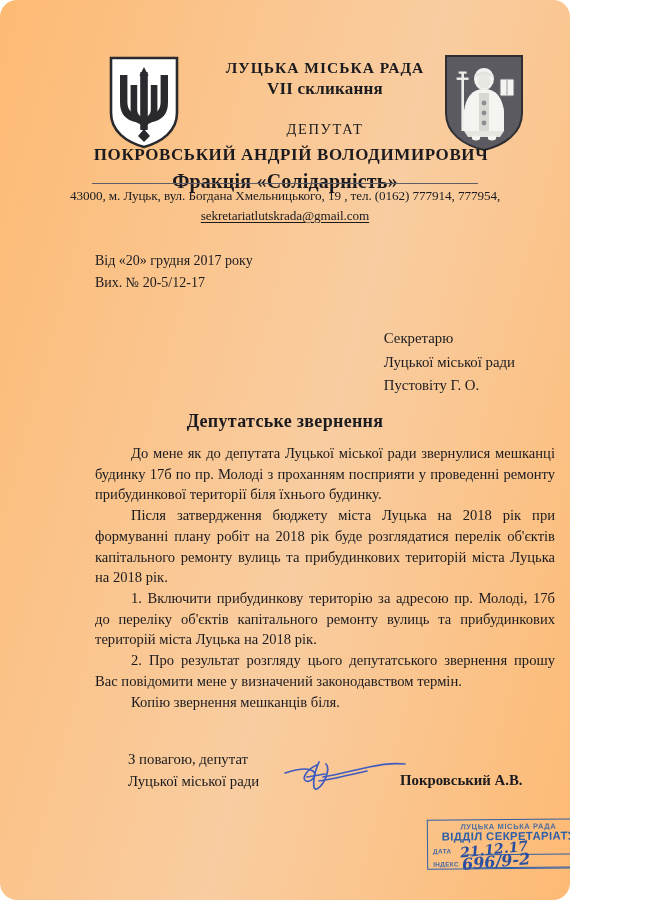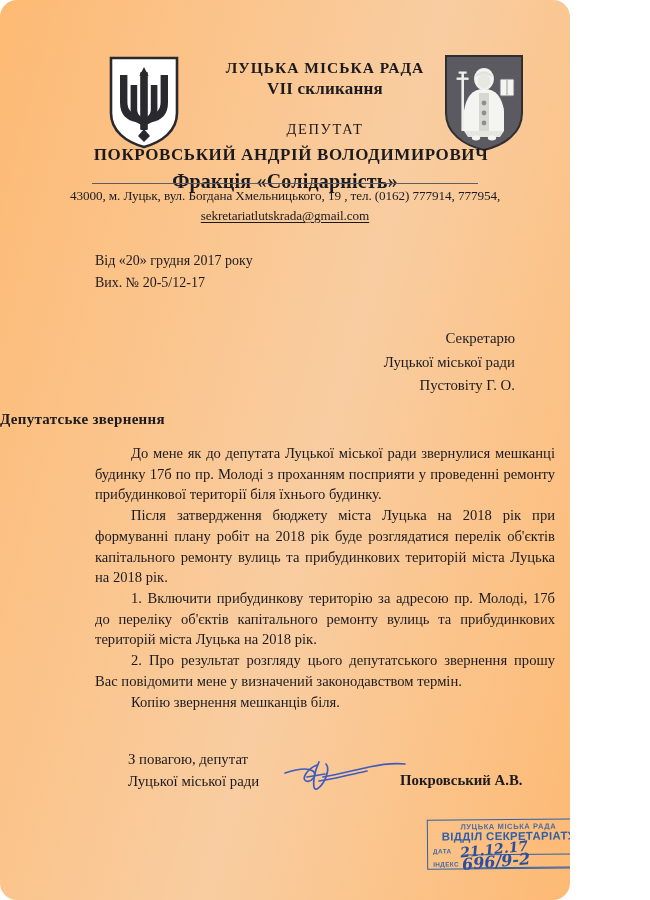--- a/index.html
+++ b/index.html
@@ -123,31 +123,32 @@
     top: 250px;
     font-size: 14px;
     line-height: 1.55;
   }
 
   
   .addressee {
     position: absolute;
     right: 55px;
     top: 327px;
-    text-align: right;
+    text-align: left;
     font-size: 14.8px;
     line-height: 1.6;
   }
 
   
   .doc-title {
     position: absolute;
     left: 0; right: 0;
     top: 411px;
-    font-size: 15px;
+    text-align: center;
+    font-size: 18px;
     font-weight: bold;
     letter-spacing: .3px;
   }
 
   
   .body-text {
     position: absolute;
     left: 95px;
     width: 460px;
     top: 443px;

